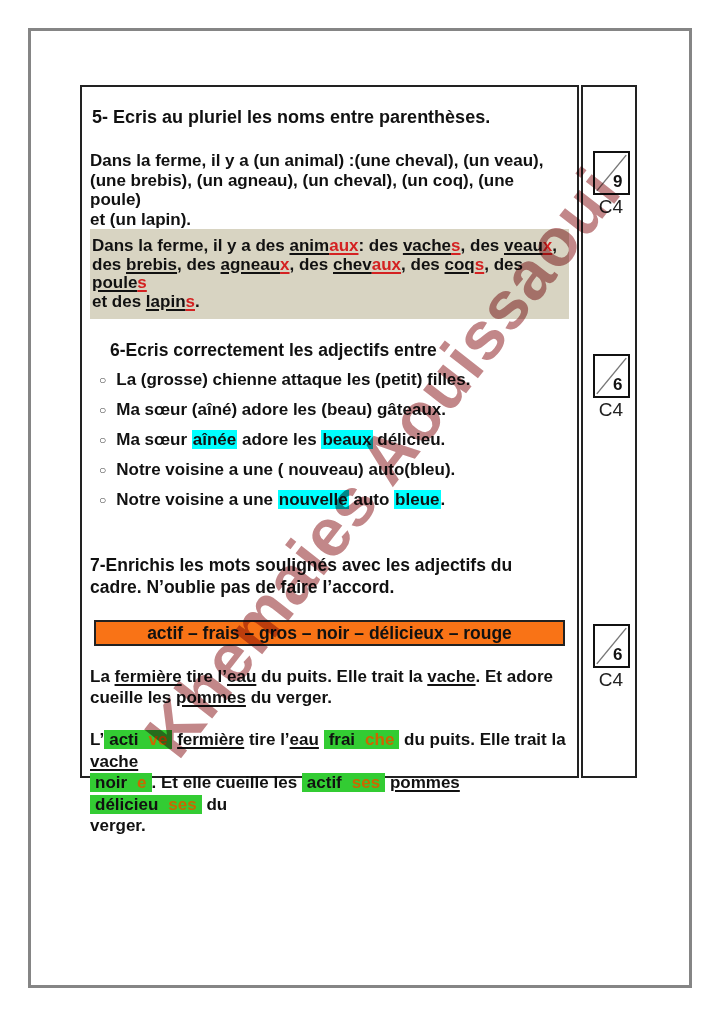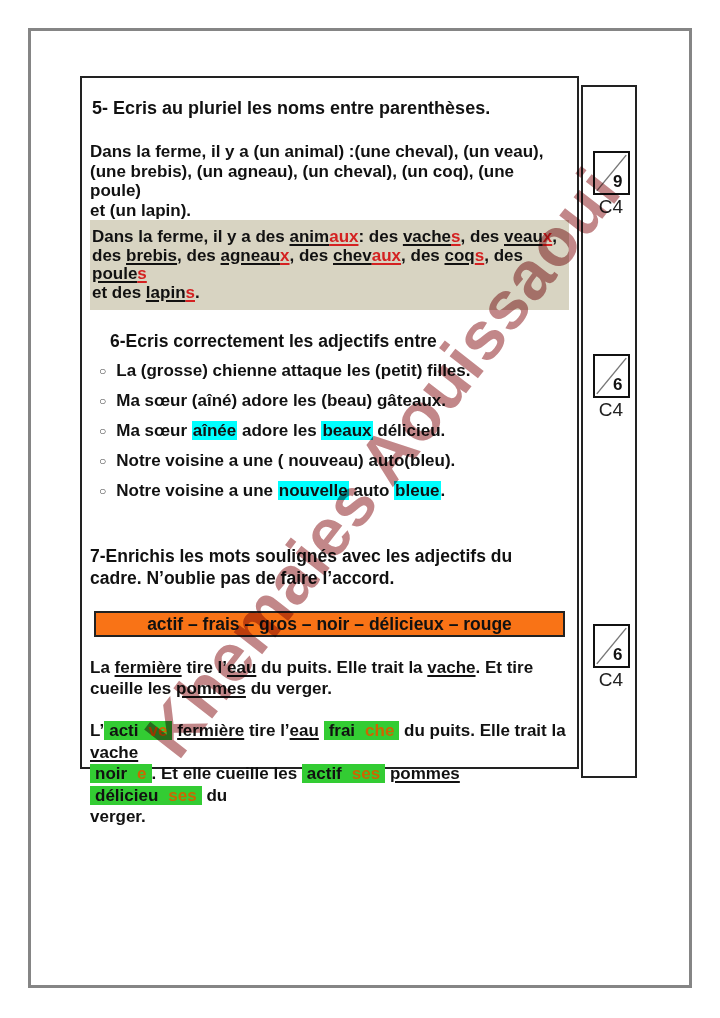--- a/index.html
+++ b/index.html
@@ -9,21 +9,21 @@
     font-family:"Liberation Sans", sans-serif;
     font-weight:bold;
     color:#111;
     overflow:hidden;
   }
   .page-frame {
     position:absolute; left:28px; top:28px; width:664px; height:960px;
     border:3px solid #858585; background:#fff;
   }
   .content-box {
-    position:absolute; left:80px; top:76px; width:499px; height:693px;
+    position:absolute; left:80px; top:85px; width:499px; height:693px;
     border:2px solid #222; background:#fff; padding:6px 8px;
     font-size:17px;
   }
   .score-column {
     position:absolute; left:581px; top:85px; width:56px; height:693px;
     border:2px solid #222; background:#fff;
   }
   .score-widget { position:absolute; left:8px; width:40px; text-align:center; }
   .score-widget.w1 { top:64px; }
   .score-widget.w2 { top:267px; }
@@ -98,21 +98,21 @@
       <div class="rline"><span class="bullet">○</span><span>Notre voisine a une ( nouveau) auto(bleu).</span></div>
       <div class="rline"><span class="bullet">○</span><span>Notre voisine a une </span><span class="h-cyan">nouvelle</span><span> auto </span><span class="h-cyan">bleue</span><span>.</span></div>
     </div>
 
   <div class="ex7-title">
       <div>7-Enrichis les mots soulignés avec les adjectifs du</div>
       <div>cadre. N’oublie pas de faire l’accord.</div>
     </div>
   <div class="adjective-frame">actif – frais – gros – noir – délicieux – rouge</div>
   <div class="ex7-question">
-      <div class="rline"><span>La </span><span class="u">fermière</span><span> tire l’</span><span class="u">eau</span><span> du puits. Elle trait la </span><span class="u">vache</span><span>. Et tire</span></div>
+      <div class="rline"><span>La </span><span class="u">fermière</span><span> tire l’</span><span class="u">eau</span><span> du puits. Elle trait la </span><span class="u">vache</span><span>. Et adore</span></div>
       <div class="rline"><span>cueille les </span><span class="u">pommes</span><span> du verger.</span></div>
     </div>
   <div class="ex7-answer">
       <div class="rline"><span>L’</span><span class="h-green">acti</span><span class="c-orange h-green">ve</span><span> </span><span class="u">fermière</span><span> tire l’</span><span class="u">eau</span><span> </span><span class="h-green">frai</span><span class="c-orange h-green">che</span><span> du puits. Elle trait la </span><span class="u">vache</span></div>
       <div class="rline"><span class="h-green">noir</span><span class="c-orange h-green">e</span><span>. Et elle cueille les </span><span class="h-green">actif</span><span class="c-orange h-green">ses</span><span> </span><span class="u">pommes</span><span> </span><span class="h-green">délicieu</span><span class="c-orange h-green">ses</span><span> du</span></div>
       <div class="rline"><span>verger.</span></div>
     </div>
 
 </div>
 

